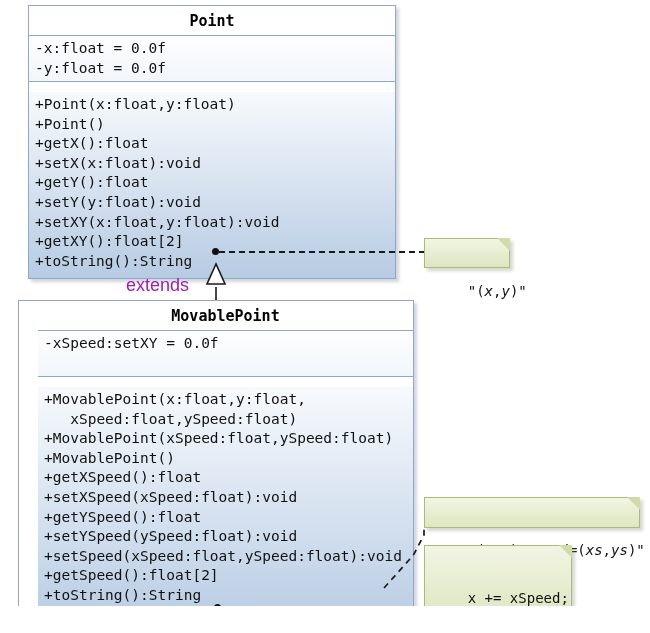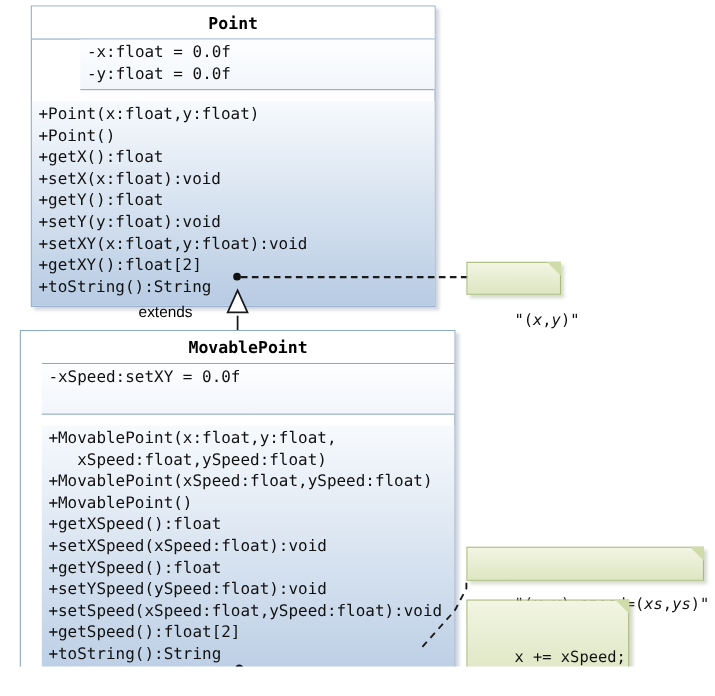--- a/index.html
+++ b/index.html
@@ -75,31 +75,31 @@
   }
   .anchor-dot{
     position:absolute;width:7px;height:7px;border-radius:50%;
     background:#111;
   }
   .svg-layer{position:absolute;left:0;top:0;width:650px;height:633px;overflow:visible;}
 
   .extends-label{
     position:absolute;
     font-family:"Liberation Sans",sans-serif;
-    font-size:14px;color:#000000;
+    font-size:18px;color:#a21caf;
   }
 </style>
 </head>
 <body>
 
 <div id="stage">
 
   <div class="uml-class" id="class-point" style="left:28px;top:5px;width:368px;">
     <div class="uml-header" style="height:30px;">Point</div>
-    <div class="uml-section grad-attrs" id="point-attrs" style="height:46px;margin-left:44px;"><div class="uml-row">-x:float = 0.0f</div><div class="uml-row">-y:float = 0.0f</div></div>
+    <div class="uml-section grad-attrs" id="point-attrs" style="height:46px;"><div class="uml-row">-x:float = 0.0f</div><div class="uml-row">-y:float = 0.0f</div></div>
     <div class="uml-section grad-methods" id="point-methods" style="height:186px;"><div class="uml-row">+Point(x:float,y:float)</div><div class="uml-row">+Point()</div><div class="uml-row">+getX():float</div><div class="uml-row">+setX(x:float):void</div><div class="uml-row">+getY():float</div><div class="uml-row">+setY(y:float):void</div><div class="uml-row">+setXY(x:float,y:float):void</div><div class="uml-row">+getXY():float[2]</div><div class="uml-row">+toString():String</div></div>
   </div>
 
   <div class="uml-class" id="class-movablepoint" style="left:18px;top:300px;width:396px;padding-left:19px;">
     <div class="uml-header" style="height:30px;">MovablePoint</div>
     <div class="uml-section grad-attrs" id="mp-attrs" style="height:46px;"><div class="uml-row">-xSpeed:setXY = 0.0f</div></div>
     <div class="uml-section grad-methods" id="mp-methods" style="height:244px;"><div class="uml-row">+MovablePoint(x:float,y:float,</div><div class="uml-row">   xSpeed:float,ySpeed:float)</div><div class="uml-row">+MovablePoint(xSpeed:float,ySpeed:float)</div><div class="uml-row">+MovablePoint()</div><div class="uml-row">+getXSpeed():float</div><div class="uml-row">+setXSpeed(xSpeed:float):void</div><div class="uml-row">+getYSpeed():float</div><div class="uml-row">+setYSpeed(ySpeed:float):void</div><div class="uml-row">+setSpeed(xSpeed:float,ySpeed:float):void</div><div class="uml-row">+getSpeed():float[2]</div><div class="uml-row">+toString():String</div><div class="uml-row">+move():MovablePoint</div></div>
   </div>
 
   <svg class="svg-layer">

